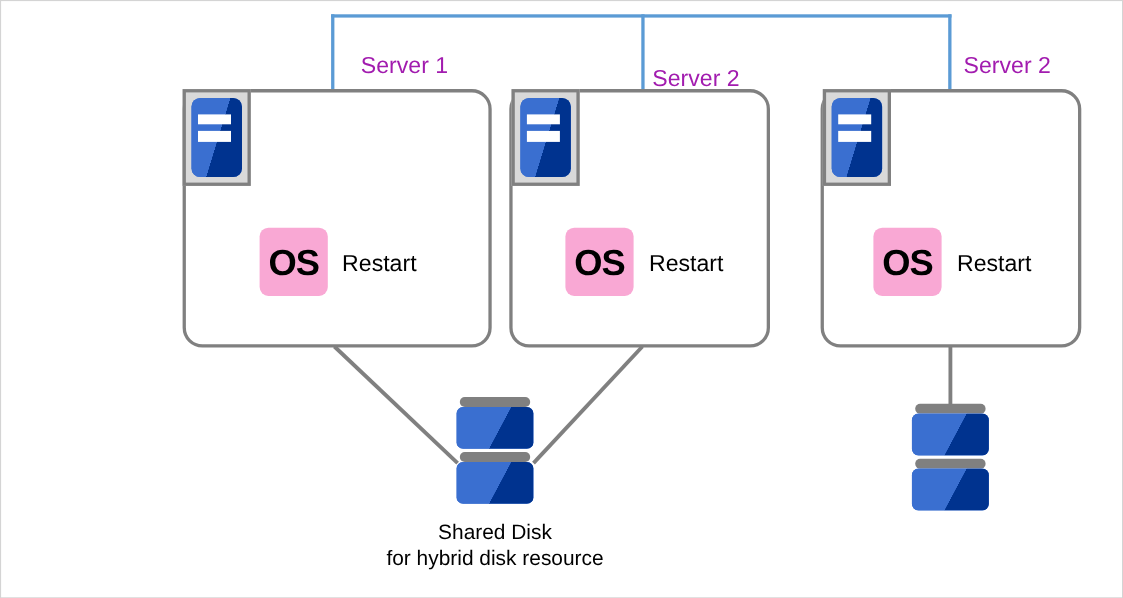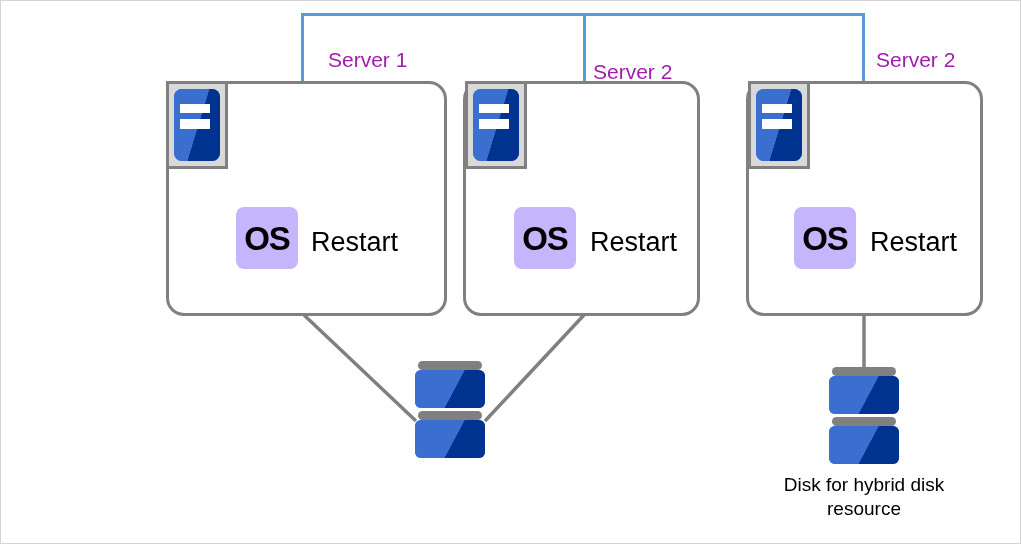--- a/index.html
+++ b/index.html
@@ -80,34 +80,34 @@
     z-index: 2;
   }
   .srv-bar.b1 { top: 21%; }
   .srv-bar.b2 { top: 42%; }
 
   
   .os-badge {
     position: absolute;
     width: 62px;
     height: 62px;
-    background: #c4b5fd;
+    background: #f9a8d4;
     border-radius: 8px;
     display: flex;
     align-items: center;
     justify-content: center;
     font-weight: bold;
     font-size: 33px;
     color: #000000;
     letter-spacing: -1px;
     line-height: 1;
   }
   .restart-label {
     position: absolute;
-    font-size: 27px;
+    font-size: 21px;
     color: #000000;
     white-space: nowrap;
     line-height: 1;
   }
 
   
   .disk {
     position: absolute;
     width: 70px;
     height: 96px;
@@ -217,24 +217,24 @@
 
   <div class="restart-label" style="left:869px; top:228px;">Restart</div>
 
   <div class="disk" style="left:414px; top:360px;">
     <div class="disk-cap" style="top:0px;"></div>
     <div class="disk-platter" style="top:9px;"></div>
     <div class="disk-cap" style="top:50px;"></div>
     <div class="disk-platter" style="top:59px;"></div>
   </div>
 
+  <div class="disk-caption" style="left:299px; top:472px; width:300px;">Shared Disk
+for hybrid disk resource</div>
 
   <div class="disk" style="left:828px; top:366px;">
     <div class="disk-cap" style="top:0px;"></div>
     <div class="disk-platter" style="top:9px;"></div>
     <div class="disk-cap" style="top:50px;"></div>
     <div class="disk-platter" style="top:59px;"></div>
   </div>
 
-  <div class="disk-caption" style="left:738px; top:472px; width:250px;">Disk for hybrid disk
-resource</div>
 
 </div>
 
 </body></html>

